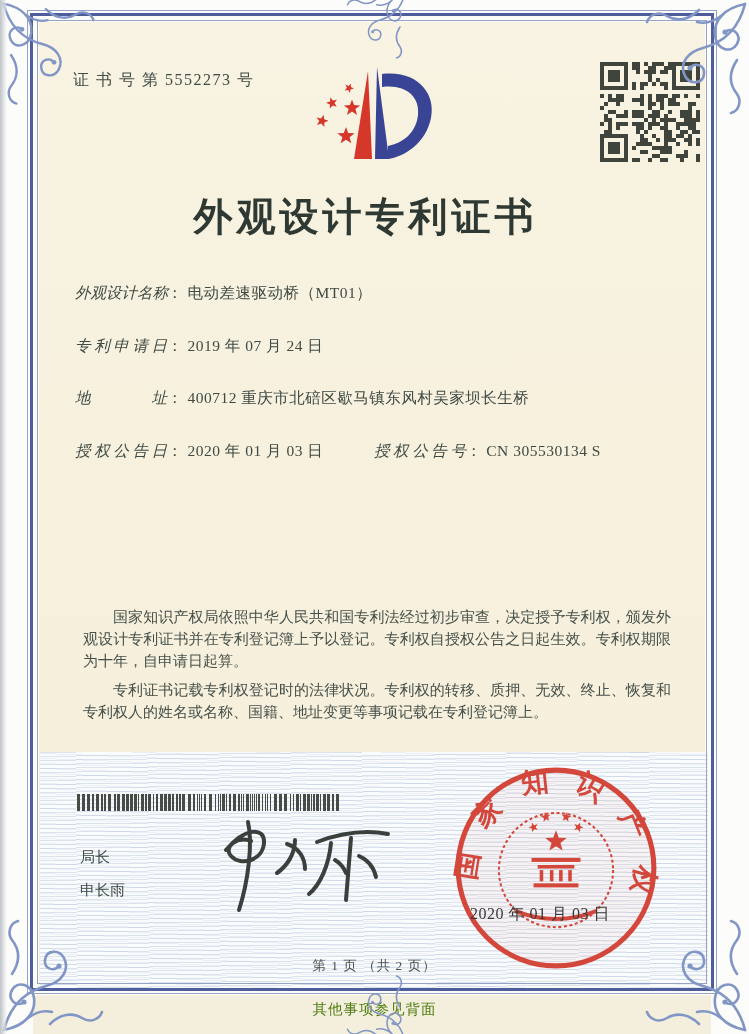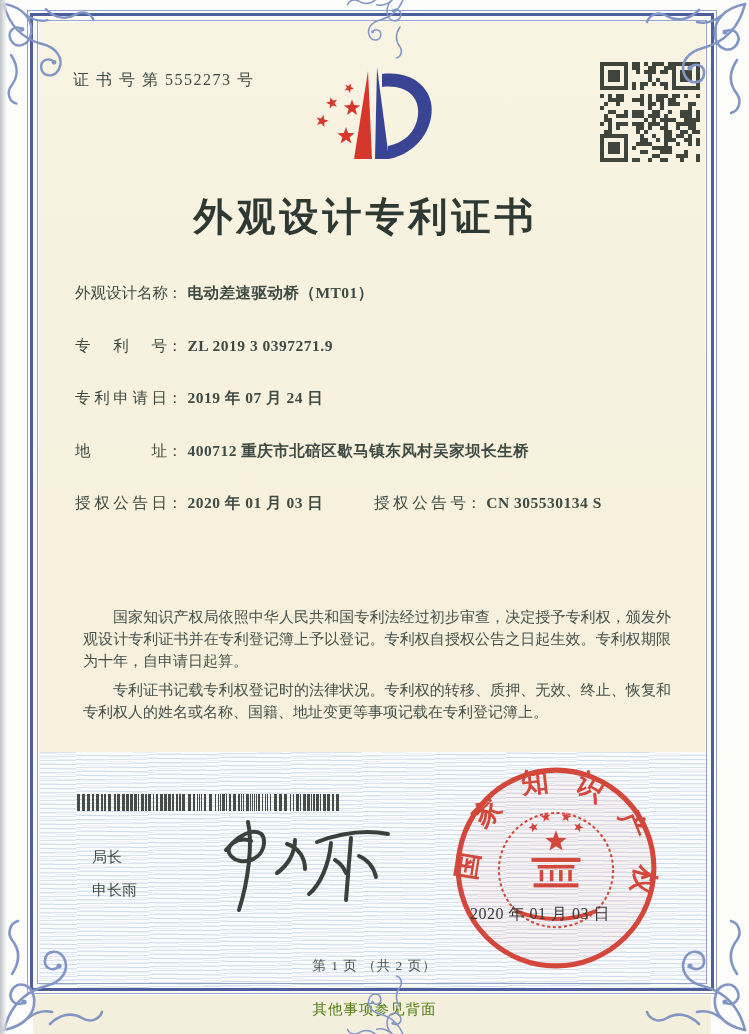--- a/index.html
+++ b/index.html
@@ -27,29 +27,29 @@
       repeating-linear-gradient(2.3deg, rgba(148,173,203,.16) 0 1px, rgba(0,0,0,0) 1px 5px);
   }
   .content{position:absolute;inset:0;z-index:3;}
   .cert-no{position:absolute;left:73px;top:70px;font-size:16px;letter-spacing:1.5px;color:#414c45;}
   .logo{position:absolute;left:292px;top:42px;}
   .qr{position:absolute;left:600px;top:62px;}
   .title{position:absolute;left:0;right:0;top:190px;text-align:center;
     font-size:39px;font-weight:bold;letter-spacing:4px;color:#2f3933;transform:translateX(-9px);}
   .fields{position:absolute;left:75px;right:60px;top:283px;font-size:15.5px;}
   .frow{margin-bottom:31.5px;white-space:nowrap;}
-  .flabel{display:inline-block;width:92px;text-align:justify;text-align-last:justify;vertical-align:bottom;}
+  .flabel{display:inline-block;width:92px;text-align:justify;text-align-last:justify;vertical-align:bottom;font-style:italic;}
   .fcolon{display:inline-block;}
-  .fvalue{display:inline-block;margin-left:1px;letter-spacing:.5px;font-weight:bold;}
+  .fvalue{display:inline-block;margin-left:1px;letter-spacing:.5px;}
   .grant-first{display:inline-block;width:295px;}
   .paras{position:absolute;left:75px;top:599px;width:604px;
     font-size:15px;line-height:21.8px;text-align:justify;color:#46504a;}
   .paras p{margin:8px;text-indent:2em;}
   .barcode{position:absolute;left:77px;top:794px;}
-  .officer{position:absolute;left:92px;top:848px;font-size:15px;color:#3e4a43;}
+  .officer{position:absolute;left:80px;top:848px;font-size:15px;color:#3e4a43;}
   .officer .name{margin-top:14px;}
   .signature{position:absolute;left:198px;top:810px;}
   .seal{position:absolute;left:452px;top:762px;opacity:.93;z-index:4;}
   .seal-date{position:absolute;left:470px;top:904px;font-size:16px;letter-spacing:.5px;color:#383838;z-index:5;white-space:nowrap;}
   .page-info{position:absolute;left:0;right:0;top:957px;text-align:center;font-size:13.5px;color:#48524b;letter-spacing:1px;z-index:4;}
   .back-note{position:absolute;left:0;right:0;top:1000px;text-align:center;font-size:14.5px;color:#4d7c0f;letter-spacing:1px;z-index:4;}
   .flo{position:absolute;z-index:5;color:#8296c5;}
   .flo.br{left:629px;top:914px;}
   .flo.bl{left:0;top:914px;transform:scaleX(-1);}
   .flo.tr{left:629px;top:0;transform:scaleY(-1);}
@@ -424,24 +424,20 @@
       </svg>
 
     <div class="title">外观设计专利证书</div>
 
     <div class="fields">
       <div class="frow">
         <span class="flabel">外观设计名称</span><span class="fcolon">：</span>
         <span class="fvalue">电动差速驱动桥（MT01）</span>
       </div>
       <div class="frow">
-        <span class="flabel">专利号</span><span class="fcolon">：</span>
-        <span class="fvalue">ZL 2019 3 0397271.9</span>
-      </div>
-      <div class="frow">
         <span class="flabel">专利申请日</span><span class="fcolon">：</span>
         <span class="fvalue">2019 年 07 月 24 日</span>
       </div>
       <div class="frow">
         <span class="flabel">地址</span><span class="fcolon">：</span>
         <span class="fvalue">400712 重庆市北碚区歇马镇东风村吴家坝长生桥</span>
       </div>
       <div class="frow">
         <span class="grant-first">
           <span class="flabel">授权公告日</span><span class="fcolon">：</span>

